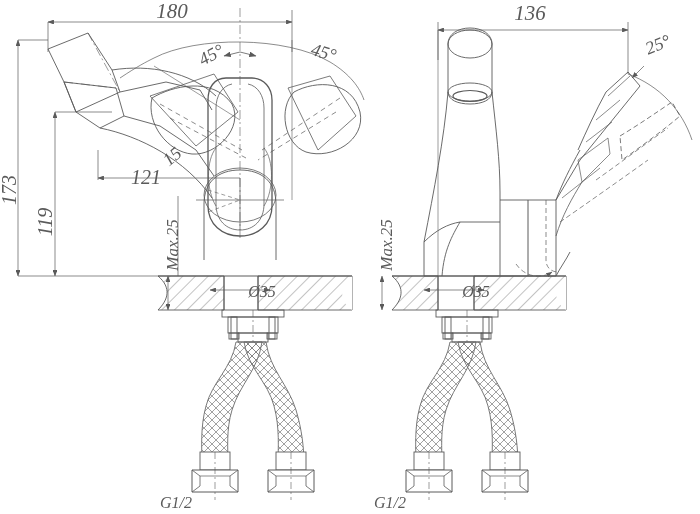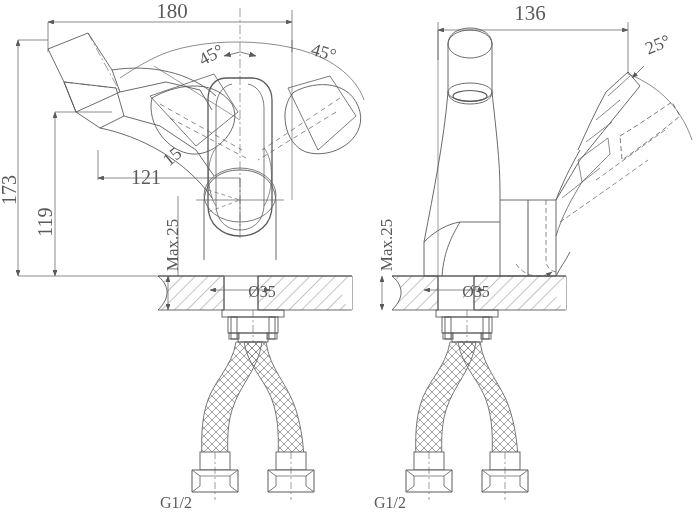--- a/index.html
+++ b/index.html
@@ -1,18 +1,18 @@
 <!DOCTYPE html>
 <html><head>
 <meta charset="utf-8">
 <style>
   html,body{margin:0;padding:0;background:#ffffff;}
   body{width:700px;height:514px;position:relative;overflow:hidden;
        font-family:"Liberation Serif", serif;color:#4a4a4a;}
-  #sheet{position:absolute;inset:0;width:700px;height:506px;}
+  #sheet{position:absolute;inset:0;width:700px;height:506px;font-style:italic;}
   svg{position:absolute;left:0;top:0;overflow:visible;}
   text{font-family:"Liberation Serif", serif;fill:#5a5a5a;}
 </style>
 </head>
 <body>
 
 <div id="sheet">
 
 <svg width="700" height="514" viewBox="0 0 700 514">
   <defs>

